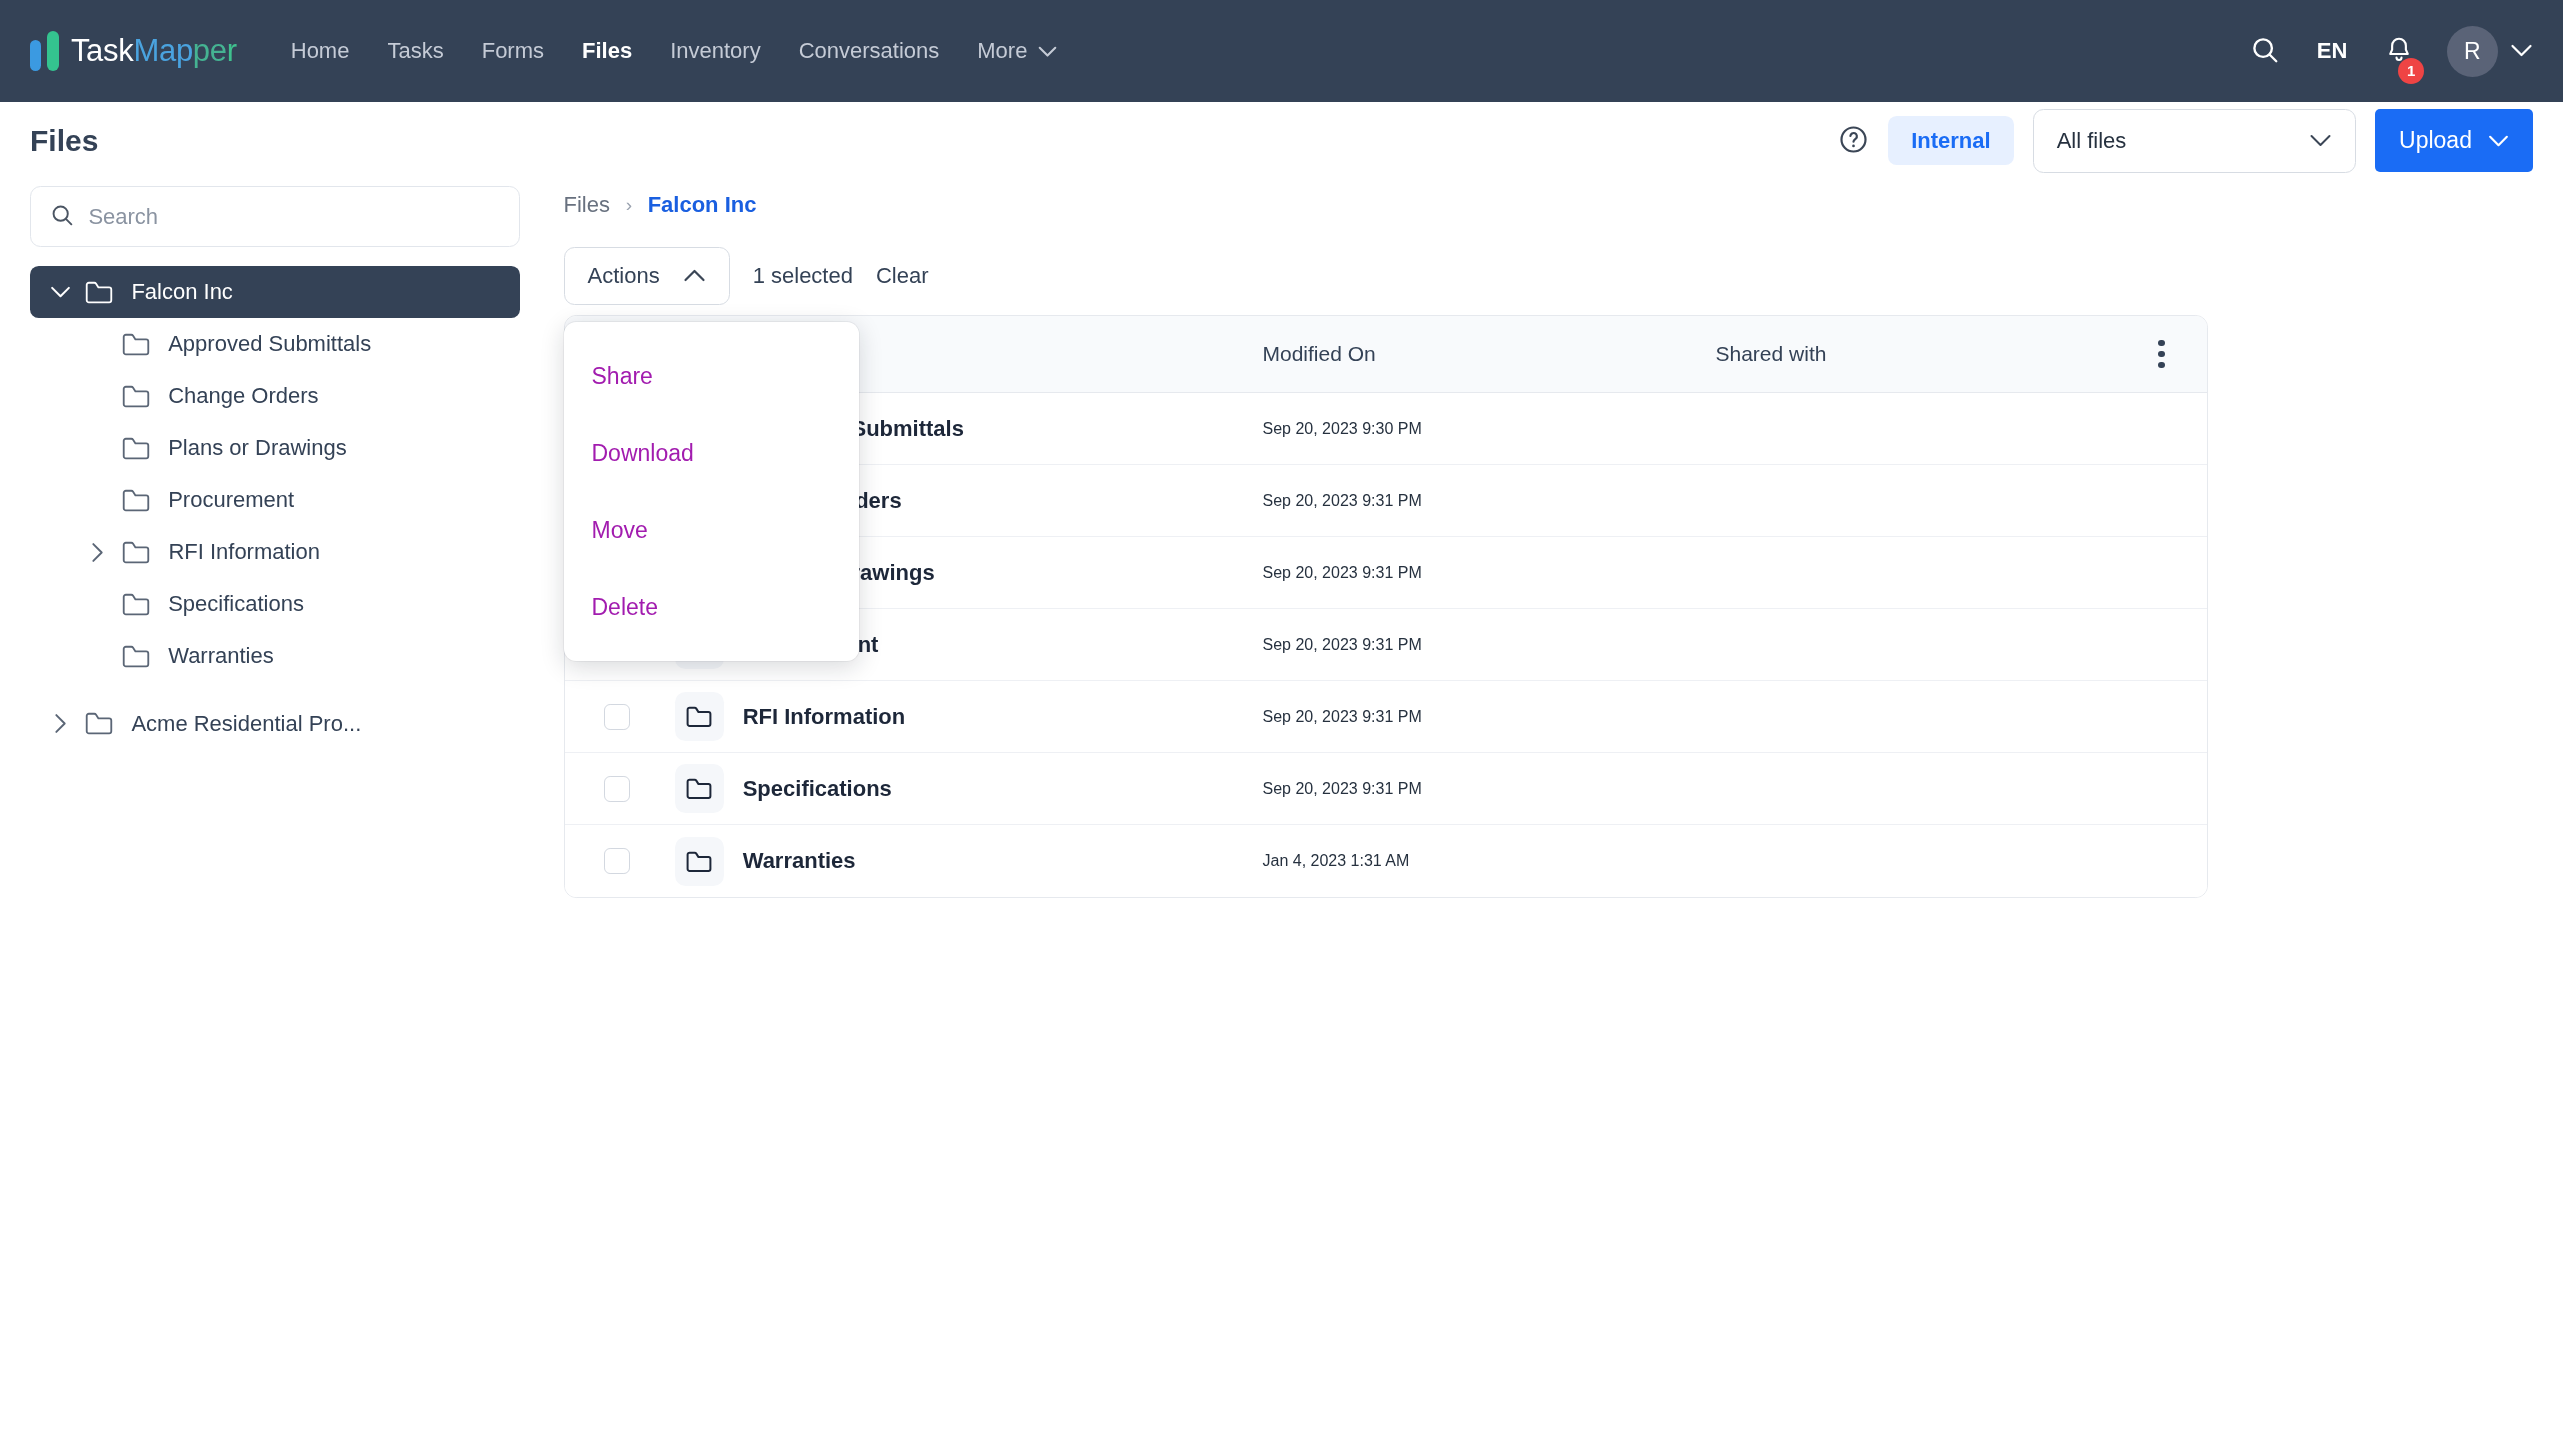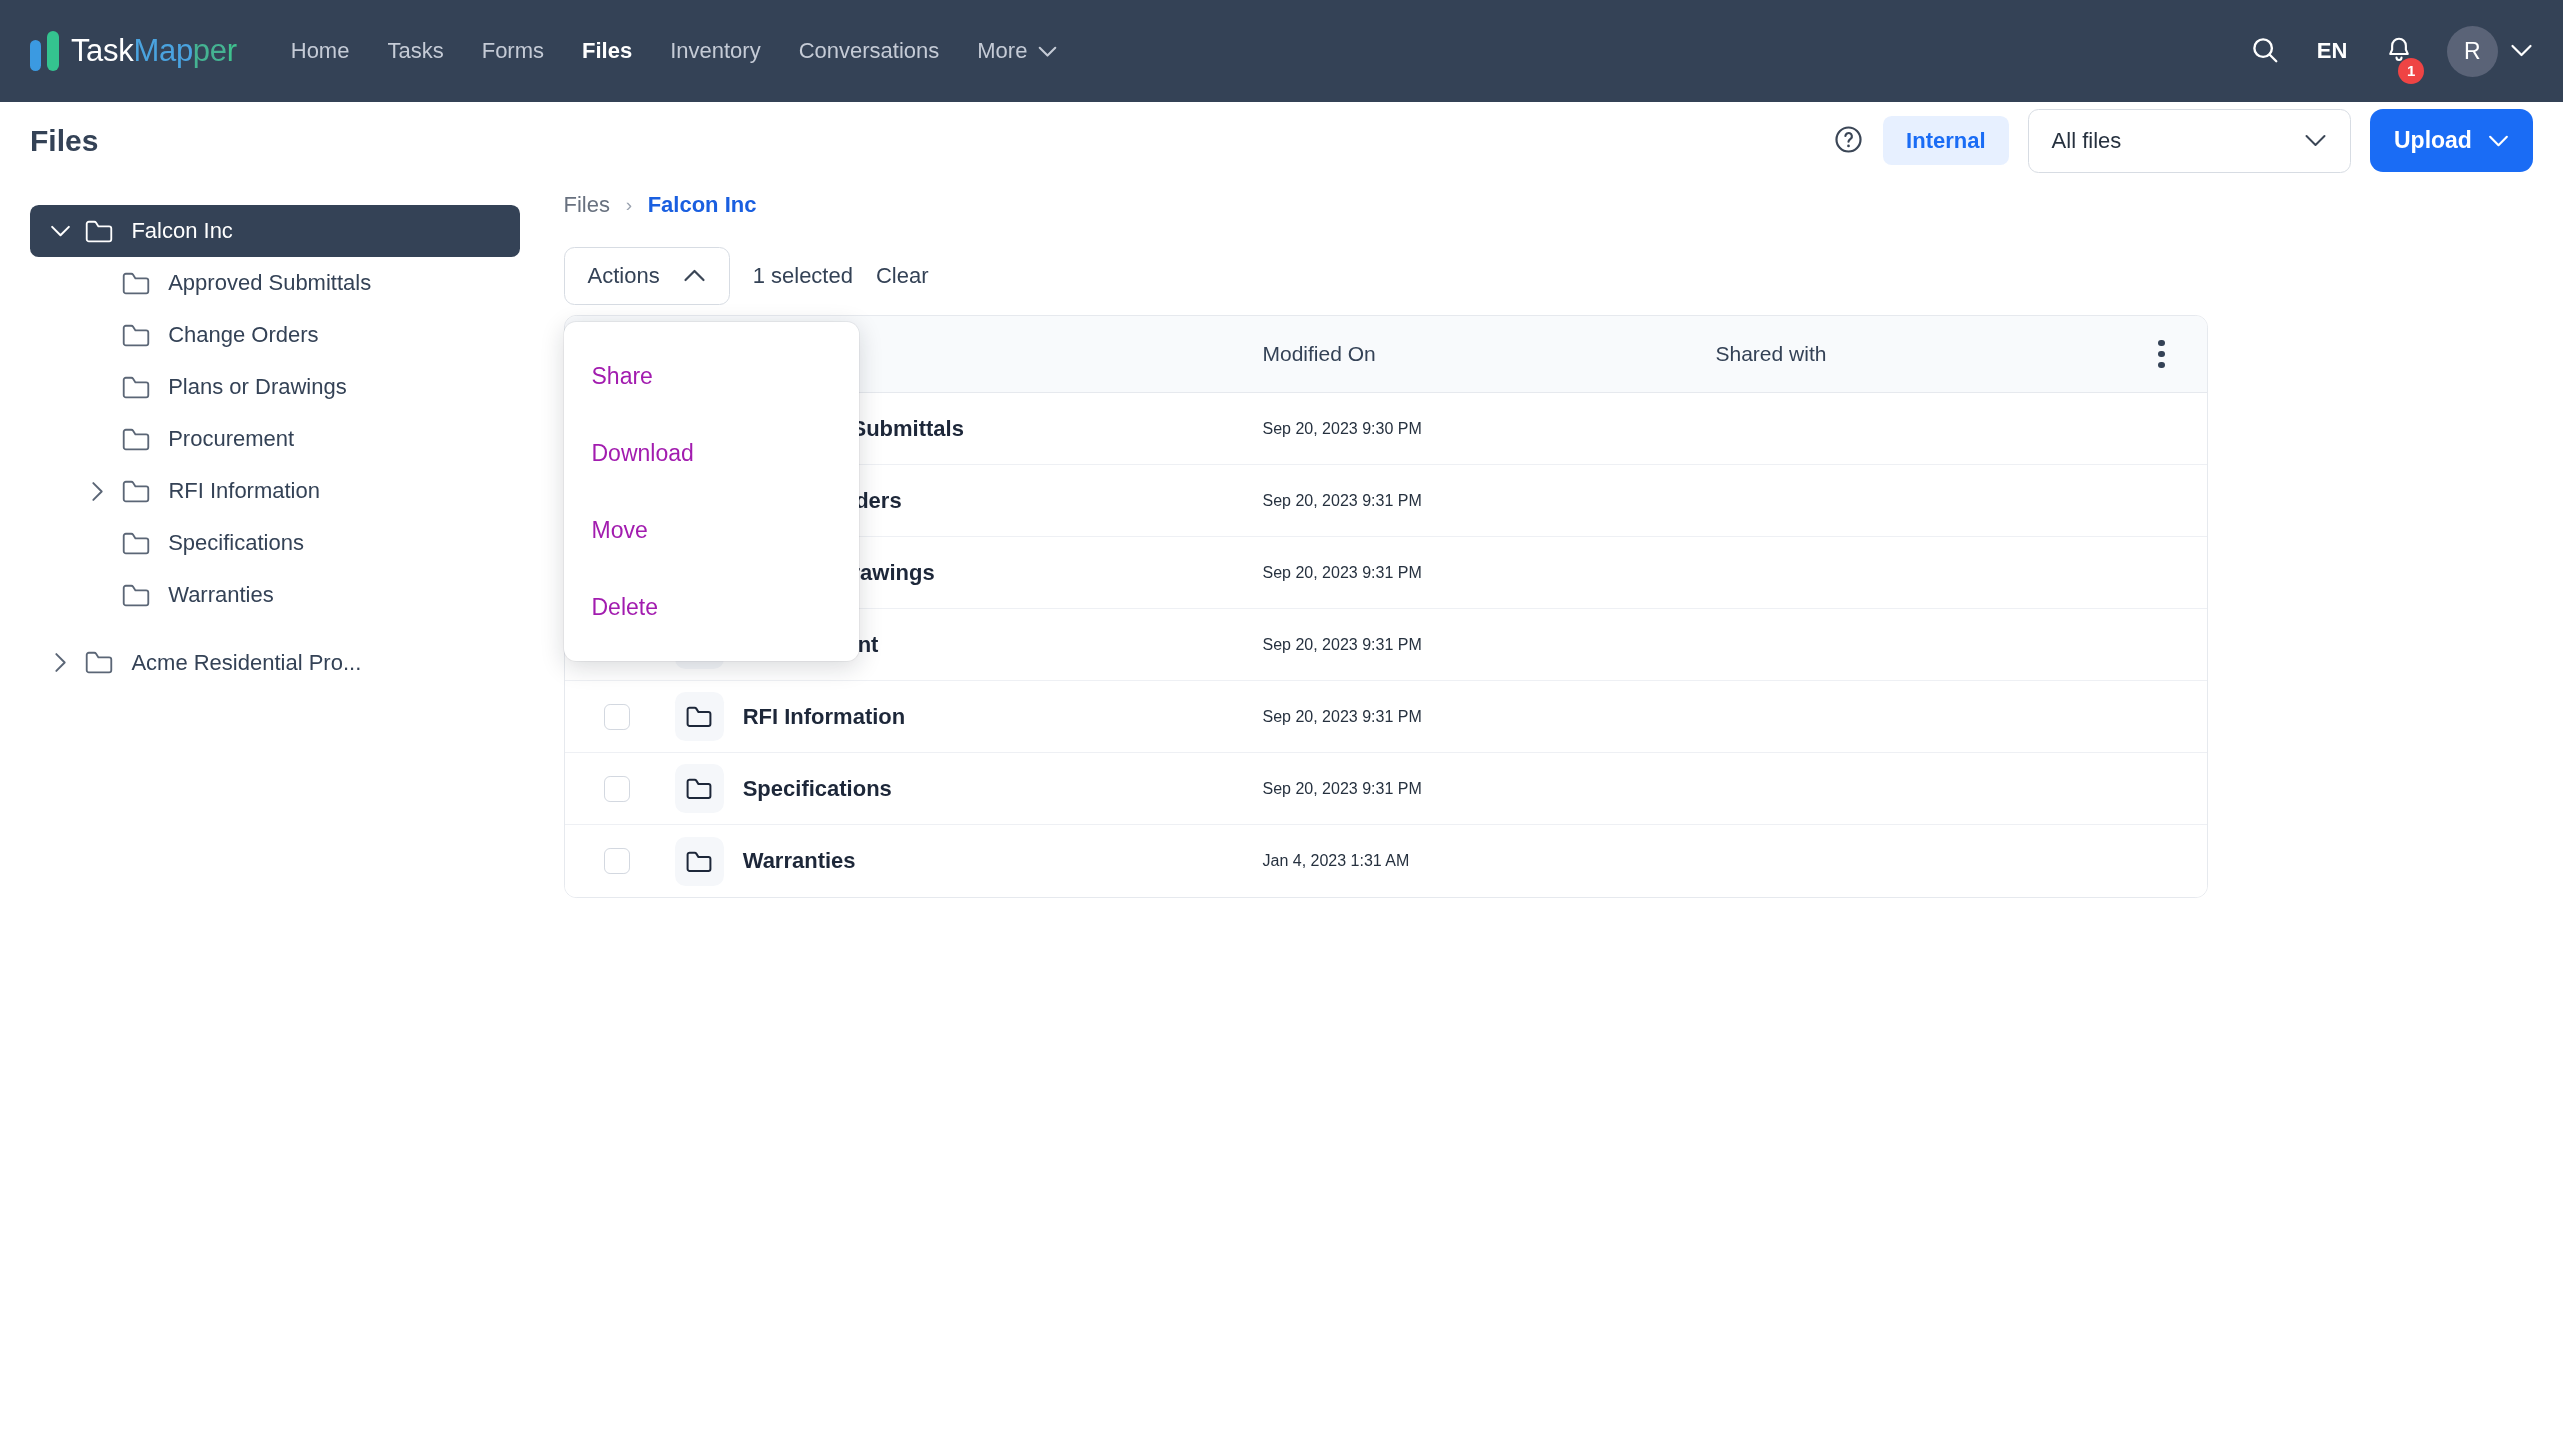--- a/index.html
+++ b/index.html
@@ -70,23 +70,23 @@
   .chip-internal {
     background: #e7f0ff; color: #1a6cf5; font-size: 22px; font-weight: 700;
     padding: 11.3px 23px; border-radius: 8.7px; cursor: pointer;
   }
   .select-allfiles {
     width: 323px; height: 64px; border: 1.7px solid #d7dce3; border-radius: 10.5px;
     background: #fff; display: flex; align-items: center; justify-content: space-between;
     padding: 0 23px; font-size: 22px; color: #26313f; cursor: pointer;
   }
   .btn-upload {
-    background: #1a6cf5; color: #fff; border-radius: 13px; height: 63px;
+    background: #1a6cf5; color: #fff; border-radius: 5px; height: 63px;
     display: flex; align-items: center; gap: 15.7px; padding: 0 24.4px;
-    font-size: 23px; font-weight: 700; cursor: pointer;
+    font-size: 23px; font-weight: 400; cursor: pointer;
   }
 
   
   .body-wrap { display: flex; padding: 0 30px; }
 
   
   .sidebar { width: 523px; flex: 0 0 523px; padding-top: 7px; }
   .searchbox {
     height: 61px; border: 1.7px solid #e2e6ec; border-radius: 10.5px;
     display: flex; align-items: center; gap: 14px; padding: 0 19px;
@@ -277,20 +277,29 @@
             <path d="M2 2l9 9 9-9" fill="none" stroke="#ffffff" stroke-width="2.3" stroke-linecap="round" stroke-linejoin="round"></path>
           </svg>
       </span>
     </div>
   </div>
 </div>
 
 <div class="body-wrap">
 
   <div class="sidebar">
+    <div class="searchbox">
+      <span>
+        <svg width="24.4" height="24.4" viewBox="0 0 24 24">
+            <circle cx="10.5" cy="10.5" r="7" fill="none" stroke="#4b5563" stroke-width="1.9"></circle>
+            <line x1="15.6" y1="15.6" x2="21" y2="21" stroke="#4b5563" stroke-width="1.9" stroke-linecap="round"></line>
+          </svg>
+      </span>
+      <input type="text" placeholder="Search" style="">
+    </div>
 
     <div class="tree">
 
       <div class="tree-row depth0 selected">
         <span class="caret">
           <svg width="21" height="13" viewBox="0 0 22 14">
               <path d="M2 2l9 9 9-9" fill="none" stroke="#ffffff" stroke-width="2.2" stroke-linecap="round" stroke-linejoin="round"></path>
             </svg>
         </span>
         <span class="folder-ico">

